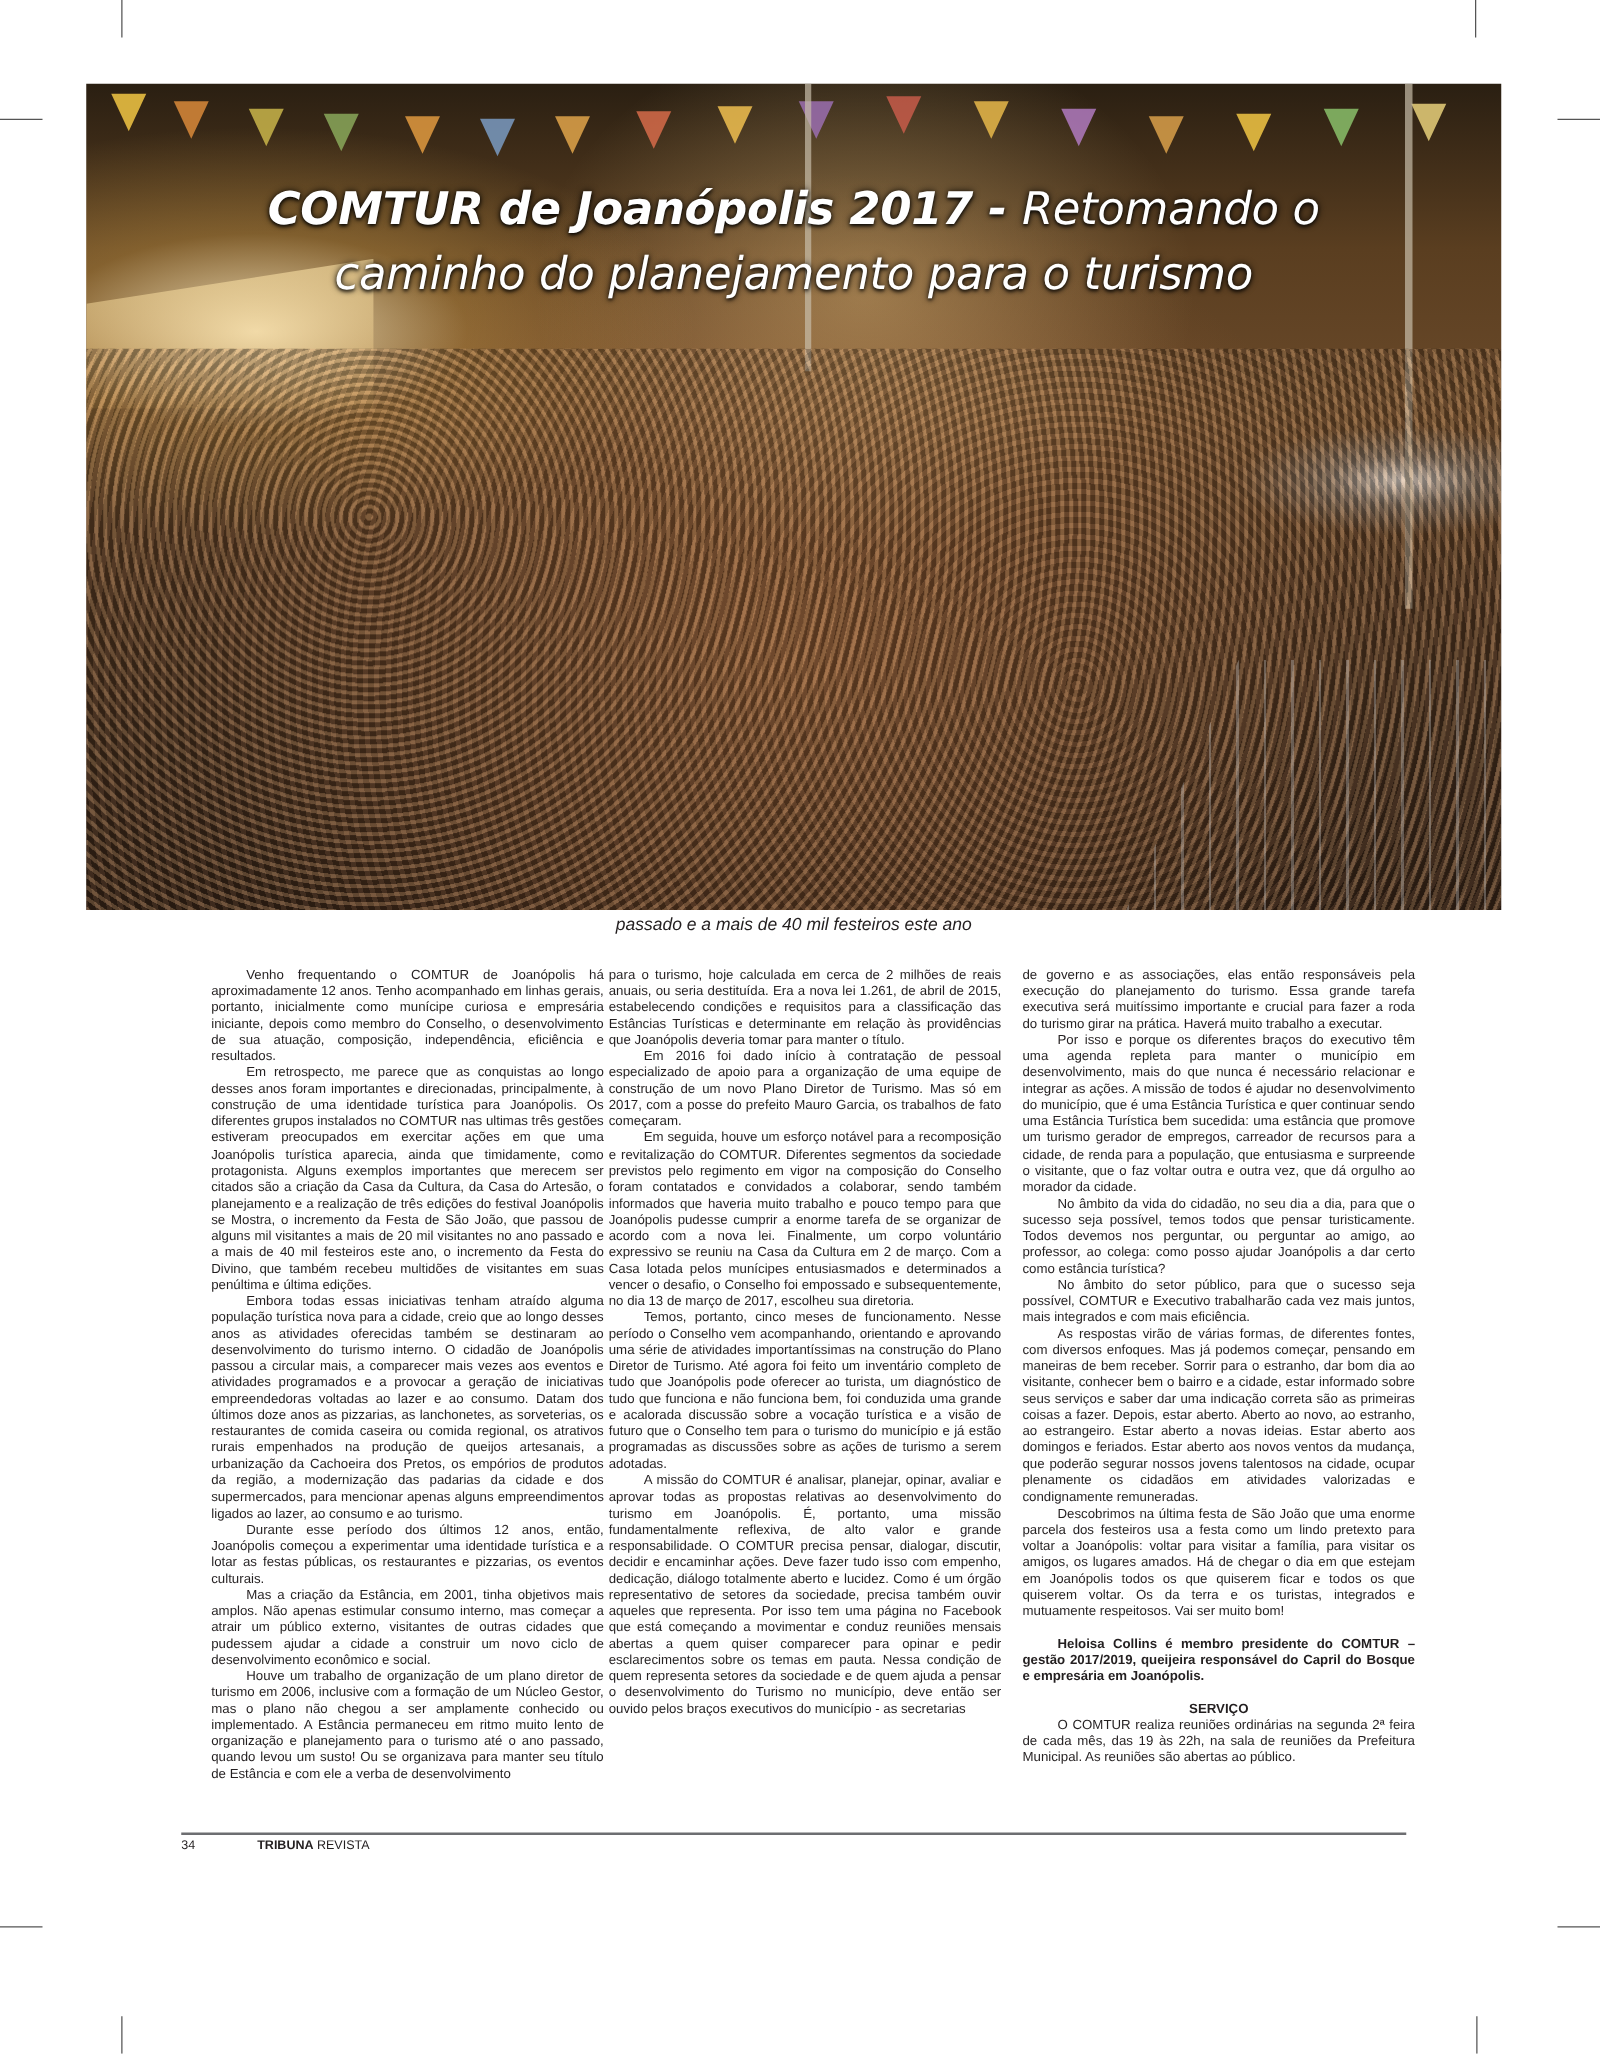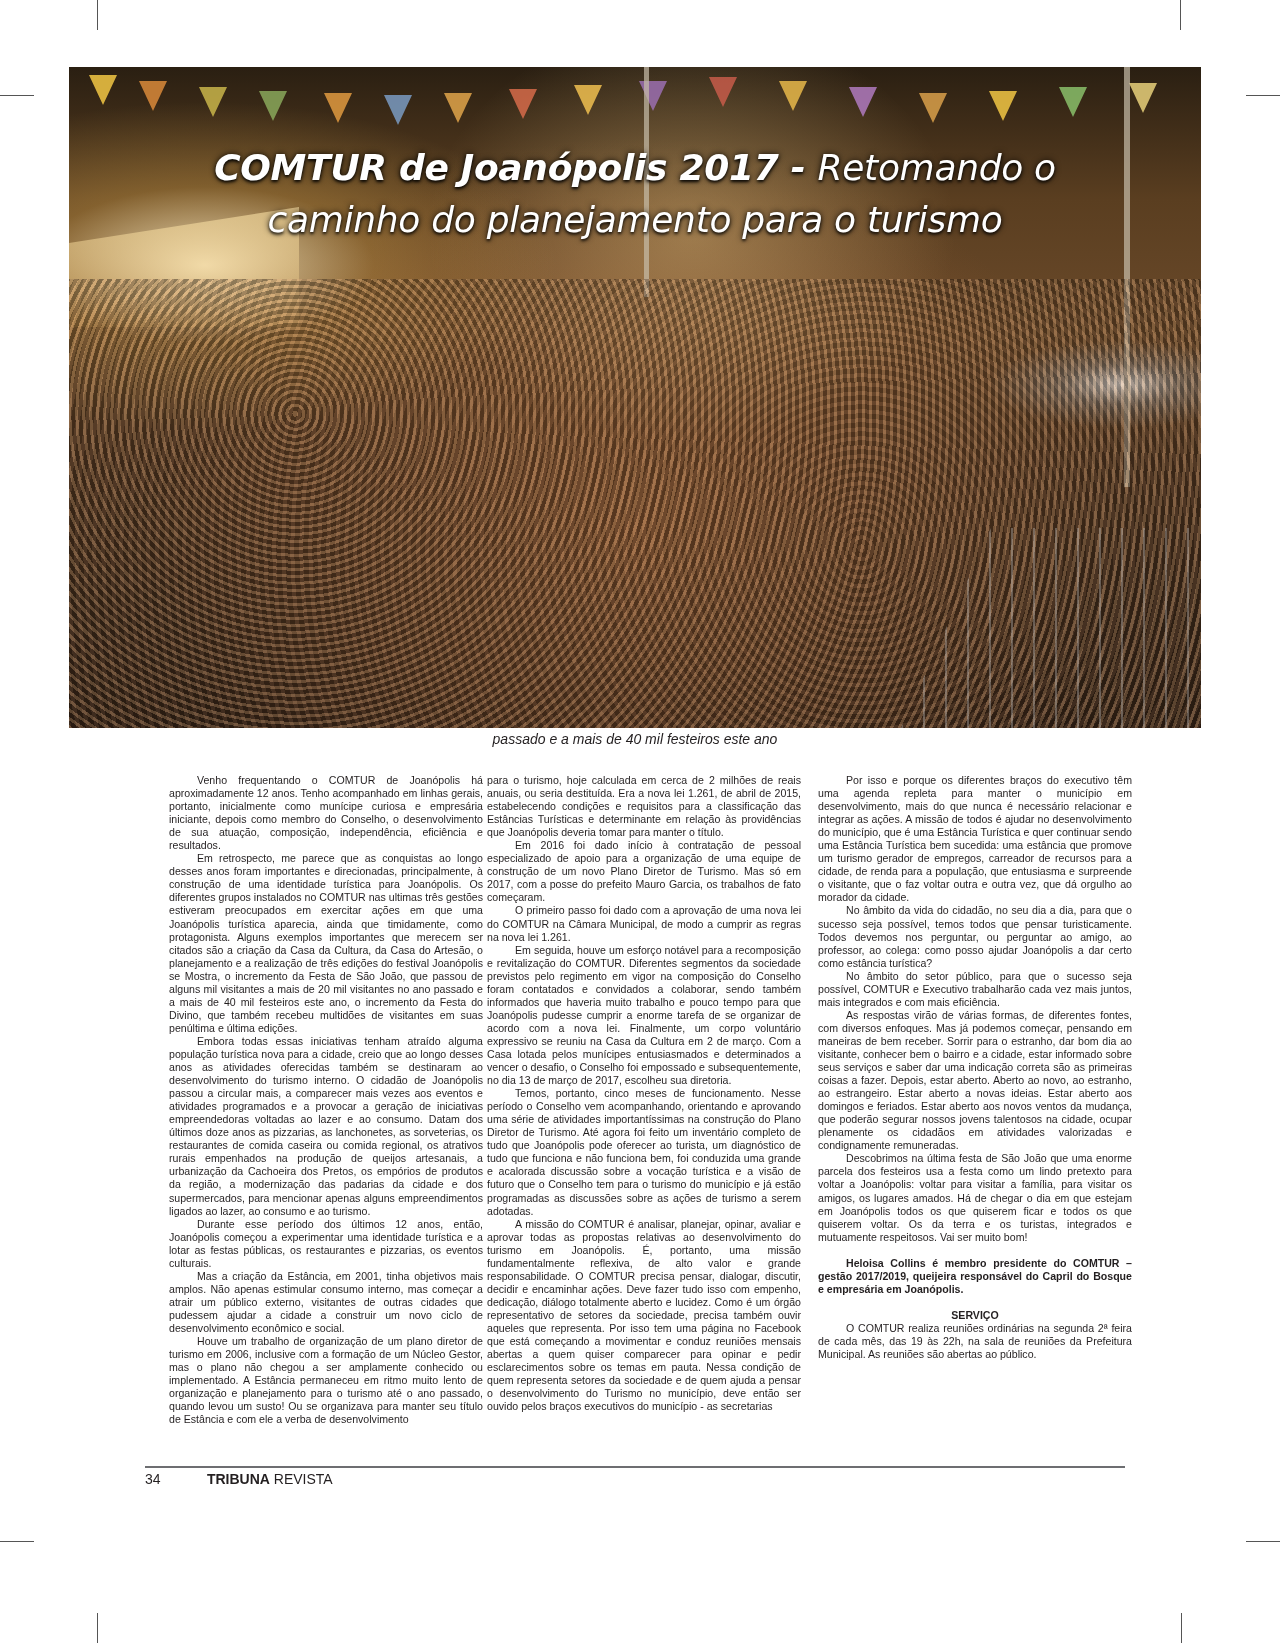--- a/index.html
+++ b/index.html
@@ -38,21 +38,21 @@
   .col { position: absolute; top: 774px; width: 314px; font-size: 10.6px; line-height: 13.05px; text-align: justify; color: #231f20; font-family: "Liberation Sans", sans-serif; }
   .col p { margin: 0; text-indent: 28px; }
   .col1 { left: 169px; }
   .col2 { left: 487px; }
   .col3 { left: 818px; }
   .col p.noindent { text-indent: 0; }
   .sig { font-weight: bold; margin-top: 13px !important; }
   .svc-title { text-align: center; font-weight: bold; text-indent: 0 !important; margin-top: 13px !important; }
 
   .footer-rule { position: absolute; left: 145px; top: 1466px; width: 980px; height: 2px; background: #6d6e71; }
-  .footer { position: absolute; left: 145px; top: 1471px; font-size: 14px; color: #231f20; font-family: "Liberation Sans", sans-serif; }
+  .footer { position: absolute; left: 145px; top: 1471px; font-size: 10px; color: #231f20; font-family: "Liberation Sans", sans-serif; }
   .footer .page { display: inline-block; width: 58px; }
   .footer .brand-bold { font-weight: bold; }
 </style>
 </head>
 <body>
 
 <div class="crop v" style="left:97px; top:0;"></div>
 <div class="crop h" style="left:0; top:95px;"></div>
 <div class="crop v" style="left:1180px; top:0;"></div>
 <div class="crop h" style="left:1246px; top:95px;"></div>
@@ -103,27 +103,27 @@
   <p>Em retrospecto, me parece que as conquistas ao longo desses anos foram importantes e direcionadas, principalmente, à construção de uma identidade turística para Joanópolis. Os diferentes grupos instalados no COMTUR nas ultimas três gestões estiveram preocupados em exercitar ações em que uma Joanópolis turística aparecia, ainda que timidamente, como protagonista. Alguns exemplos importantes que merecem ser citados são a criação da Casa da Cultura, da Casa do Artesão, o planejamento e a realização de três edições do festival Joanópolis se Mostra, o incremento da Festa de São João, que passou de alguns mil visitantes a mais de 20 mil visitantes no ano passado e a mais de 40 mil festeiros este ano, o incremento da Festa do Divino, que também recebeu multidões de visitantes em suas penúltima e última edições.</p>
   <p>Embora todas essas iniciativas tenham atraído alguma população turística nova para a cidade, creio que ao longo desses anos as atividades oferecidas também se destinaram ao desenvolvimento do turismo interno. O cidadão de Joanópolis passou a circular mais, a comparecer mais vezes aos eventos e atividades programados e a provocar a geração de iniciativas empreendedoras voltadas ao lazer e ao consumo. Datam dos últimos doze anos as pizzarias, as lanchonetes, as sorveterias, os restaurantes de comida caseira ou comida regional, os atrativos rurais empenhados na produção de queijos artesanais, a urbanização da Cachoeira dos Pretos, os empórios de produtos da região, a modernização das padarias da cidade e dos supermercados, para mencionar apenas alguns empreendimentos ligados ao lazer, ao consumo e ao turismo.</p>
   <p>Durante esse período dos últimos 12 anos, então, Joanópolis começou a experimentar uma identidade turística e a lotar as festas públicas, os restaurantes e pizzarias, os eventos culturais.</p>
   <p>Mas a criação da Estância, em 2001, tinha objetivos mais amplos. Não apenas estimular consumo interno, mas começar a atrair um público externo, visitantes de outras cidades que pudessem ajudar a cidade a construir um novo ciclo de desenvolvimento econômico e social.</p>
   <p>Houve um trabalho de organização de um plano diretor de turismo em 2006, inclusive com a formação de um Núcleo Gestor, mas o plano não chegou a ser amplamente conhecido ou implementado. A Estância permaneceu em ritmo muito lento de organização e planejamento para o turismo até o ano passado, quando levou um susto! Ou se organizava para manter seu título de Estância e com ele a verba de desenvolvimento</p>
 </div>
 
 <div class="col col2">
   <p class="noindent">para o turismo, hoje calculada em cerca de 2 milhões de reais anuais, ou seria destituída. Era a nova lei 1.261, de abril de 2015, estabelecendo condições e requisitos para a classificação das Estâncias Turísticas e determinante em relação às providências que Joanópolis deveria tomar para manter o título.</p>
   <p>Em 2016 foi dado início à contratação de pessoal especializado de apoio para a organização de uma equipe de construção de um novo Plano Diretor de Turismo. Mas só em 2017, com a posse do prefeito Mauro Garcia, os trabalhos de fato começaram.</p>
-  <p>O primeiro passo foi dado com a aprovação de uma nova lei do COMTUR na Câmara Municipal, de modo a cumprir as regras na nova lei 1.261.</p>
   <p>Em seguida, houve um esforço notável para a recomposição e revitalização do COMTUR. Diferentes segmentos da sociedade previstos pelo regimento em vigor na composição do Conselho foram contatados e convidados a colaborar, sendo também informados que haveria muito trabalho e pouco tempo para que Joanópolis pudesse cumprir a enorme tarefa de se organizar de acordo com a nova lei. Finalmente, um corpo voluntário expressivo se reuniu na Casa da Cultura em 2 de março. Com a Casa lotada pelos munícipes entusiasmados e determinados a vencer o desafio, o Conselho foi empossado e subsequentemente, no dia 13 de março de 2017, escolheu sua diretoria.</p>
   <p>Temos, portanto, cinco meses de funcionamento. Nesse período o Conselho vem acompanhando, orientando e aprovando uma série de atividades importantíssimas na construção do Plano Diretor de Turismo. Até agora foi feito um inventário completo de tudo que Joanópolis pode oferecer ao turista, um diagnóstico de tudo que funciona e não funciona bem, foi conduzida uma grande e acalorada discussão sobre a vocação turística e a visão de futuro que o Conselho tem para o turismo do município e já estão programadas as discussões sobre as ações de turismo a serem adotadas.</p>
   <p>A missão do COMTUR é analisar, planejar, opinar, avaliar e aprovar todas as propostas relativas ao desenvolvimento do turismo em Joanópolis. É, portanto, uma missão fundamentalmente reflexiva, de alto valor e grande responsabilidade. O COMTUR precisa pensar, dialogar, discutir, decidir e encaminhar ações. Deve fazer tudo isso com empenho, dedicação, diálogo totalmente aberto e lucidez. Como é um órgão representativo de setores da sociedade, precisa também ouvir aqueles que representa. Por isso tem uma página no Facebook que está começando a movimentar e conduz reuniões mensais abertas a quem quiser comparecer para opinar e pedir esclarecimentos sobre os temas em pauta. Nessa condição de quem representa setores da sociedade e de quem ajuda a pensar o desenvolvimento do Turismo no município, deve então ser ouvido pelos braços executivos do município - as secretarias</p>
 </div>
 
 <div class="col col3">
+  <p class="noindent">de governo e as associações, elas então responsáveis pela execução do planejamento do turismo. Essa grande tarefa executiva será muitíssimo importante e crucial para fazer a roda do turismo girar na prática.  Haverá muito trabalho a executar.</p>
   <p>Por isso e porque os diferentes braços do executivo têm uma agenda repleta para manter o município em desenvolvimento, mais do que nunca é necessário relacionar e integrar as ações. A missão de todos é ajudar no desenvolvimento do município, que é uma Estância Turística e quer continuar sendo uma Estância Turística bem sucedida: uma estância que promove um turismo gerador de empregos, carreador de recursos para a cidade, de renda para a população, que entusiasma e surpreende o visitante, que o faz voltar outra e outra vez, que dá orgulho ao morador da cidade.</p>
   <p>No âmbito da vida do cidadão, no seu dia a dia, para que o sucesso seja possível, temos todos que pensar turisticamente. Todos devemos nos perguntar, ou perguntar ao amigo, ao professor, ao colega: como posso ajudar Joanópolis a dar certo como estância turística?</p>
   <p>No âmbito do setor público, para que o sucesso seja possível, COMTUR e Executivo trabalharão cada vez mais juntos, mais integrados e com mais eficiência.</p>
   <p>As respostas virão de várias formas, de diferentes fontes, com diversos enfoques. Mas já podemos começar, pensando em maneiras de bem receber. Sorrir para o estranho, dar bom dia ao visitante, conhecer bem o bairro e a cidade, estar informado sobre seus serviços e saber dar uma indicação correta são as primeiras coisas a fazer.  Depois, estar aberto. Aberto ao novo, ao estranho, ao estrangeiro. Estar aberto a novas ideias. Estar aberto aos domingos e feriados. Estar aberto aos novos ventos da mudança, que poderão segurar nossos jovens talentosos na cidade, ocupar plenamente os cidadãos em atividades valorizadas e condignamente remuneradas.</p>
   <p>Descobrimos na última festa de São João que uma enorme parcela dos festeiros usa a festa como um lindo pretexto para voltar a Joanópolis: voltar para visitar a família, para visitar os amigos, os lugares amados. Há de chegar o dia em que estejam em Joanópolis todos os que quiserem ficar e todos os que quiserem voltar.  Os da terra e os turistas, integrados e mutuamente respeitosos. Vai ser muito bom!</p>
   <p class="sig">Heloisa Collins é membro presidente do COMTUR – gestão 2017/2019, queijeira responsável do Capril do Bosque e empresária em Joanópolis.</p>
   <p class="svc-title">SERVIÇO</p>
   <p>O COMTUR realiza reuniões ordinárias na segunda 2ª feira de cada mês, das 19 às 22h, na sala de reuniões da Prefeitura Municipal. As reuniões são abertas ao público.</p>
 </div>
 

